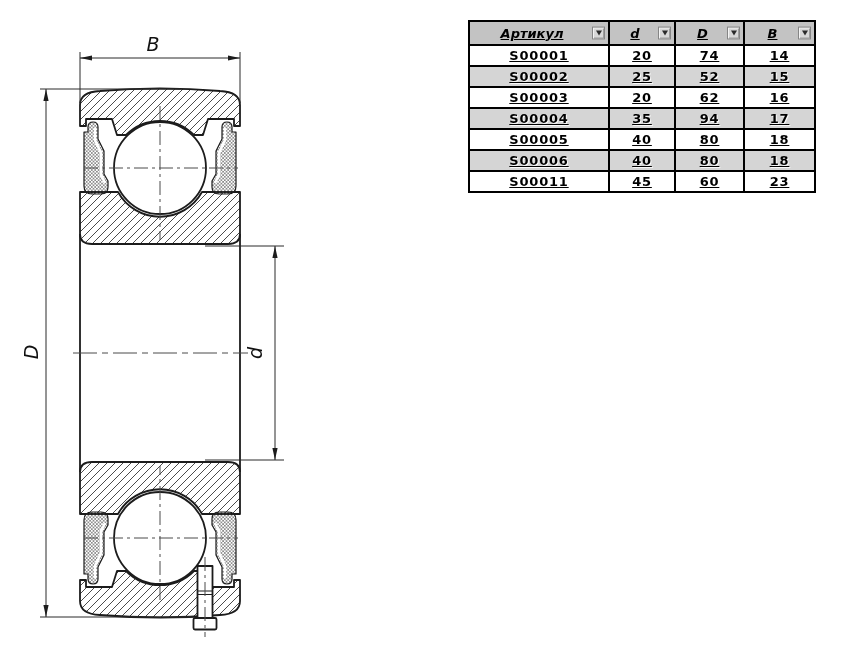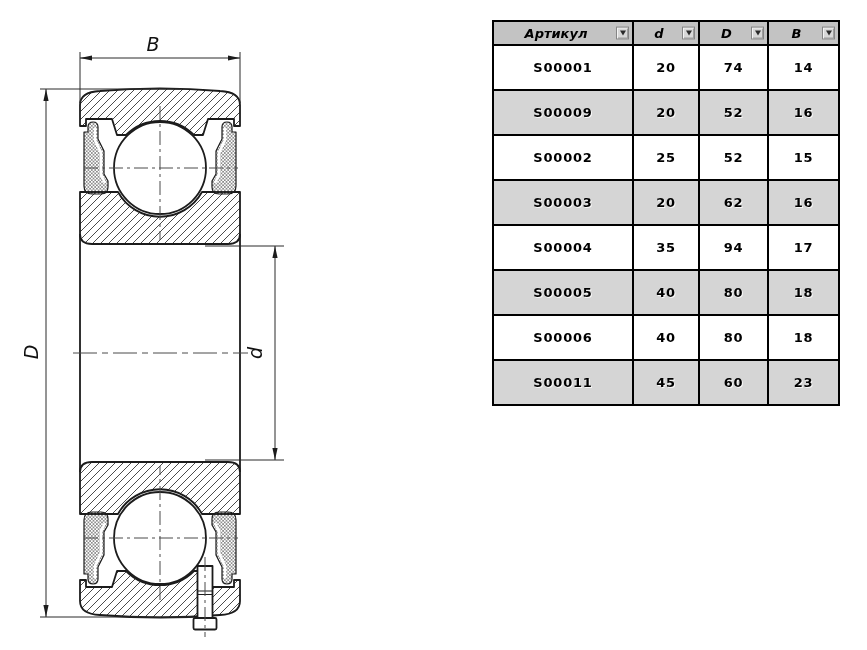--- a/index.html
+++ b/index.html
@@ -11,27 +11,27 @@
   .outline{stroke:var(--line,#1c1c1c);stroke-width:1.8;stroke-linejoin:round;}
   .thin-outline{stroke:var(--line,#1c1c1c);stroke-width:1.2;stroke-linejoin:round;}
   .metal{fill:none;stroke:#fff;stroke-width:2.4;stroke-linejoin:round;}
   .cl{fill:none;stroke:#4a4a4a;stroke-width:1;stroke-dasharray:14 4 3 4;}
   .cl-long{fill:none;stroke:#4a4a4a;stroke-width:1;stroke-dasharray:24 5 6 5;}
   .dim{fill:none;stroke:#2a2a2a;stroke-width:1;}
   .dim-arrow{fill:#1c1c1c;stroke:none;}
   .dim-label{font:italic 19px "DejaVu Sans",sans-serif;fill:#111;}
 
   
-  table.specs{position:absolute;left:492px;top:20px;border-collapse:collapse;
-              table-layout:fixed;background:#fff;}
+  table.specs{position:absolute;left:468px;top:20px;border-collapse:collapse;
+              table-layout:fixed;background:#fff;text-decoration:underline;}
   table.specs, table.specs th, table.specs td{border:2px solid var(--border,#000);}
   table.specs th{height:22px;background:var(--header-bg,#c3c3c3);position:relative;
       font:bold italic 13px "DejaVu Sans",sans-serif;text-align:center;
       padding:0 16px 0 2px;color:#000;}
-  table.specs td{height:19px;text-align:center;padding:12px;
+  table.specs td{height:19px;text-align:center;padding:0;
       font:bold 13px "DejaVu Sans",sans-serif;letter-spacing:0.8px;color:#000;
       text-shadow:1px 1px 0 rgba(255,255,255,0.85);}
   table.specs tbody tr:nth-child(even){background:var(--row-alt-bg,#d5d5d5);}
   table.specs tbody tr:nth-child(odd){background:var(--row-bg,#fff);}
   .dd-btn{position:absolute;right:3px;top:50%;transform:translateY(-50%);
       width:13px;height:13px;background:#d8d8d8;border:1px solid #858585;
       box-shadow:inset 1px 1px 0 #f4f4f4, inset -1px -1px 0 #9d9d9d;
       display:flex;align-items:center;justify-content:center;cursor:pointer;box-sizing:border-box;}
   .dd-tri{width:0;height:0;border-left:3.5px solid transparent;
       border-right:3.5px solid transparent;border-top:5px solid #2a2a2a;}
@@ -153,26 +153,20 @@
       </tr>
     </thead>
     <tbody id="specs-tbody">
         <tr>
           <td>S00001</td>
           <td>20</td>
           <td>74</td>
           <td>14</td>
         </tr>
         <tr>
-          <td>S00009</td>
-          <td>20</td>
-          <td>52</td>
-          <td>16</td>
-        </tr>
-        <tr>
           <td>S00002</td>
           <td>25</td>
           <td>52</td>
           <td>15</td>
         </tr>
         <tr>
           <td>S00003</td>
           <td>20</td>
           <td>62</td>
           <td>16</td>

